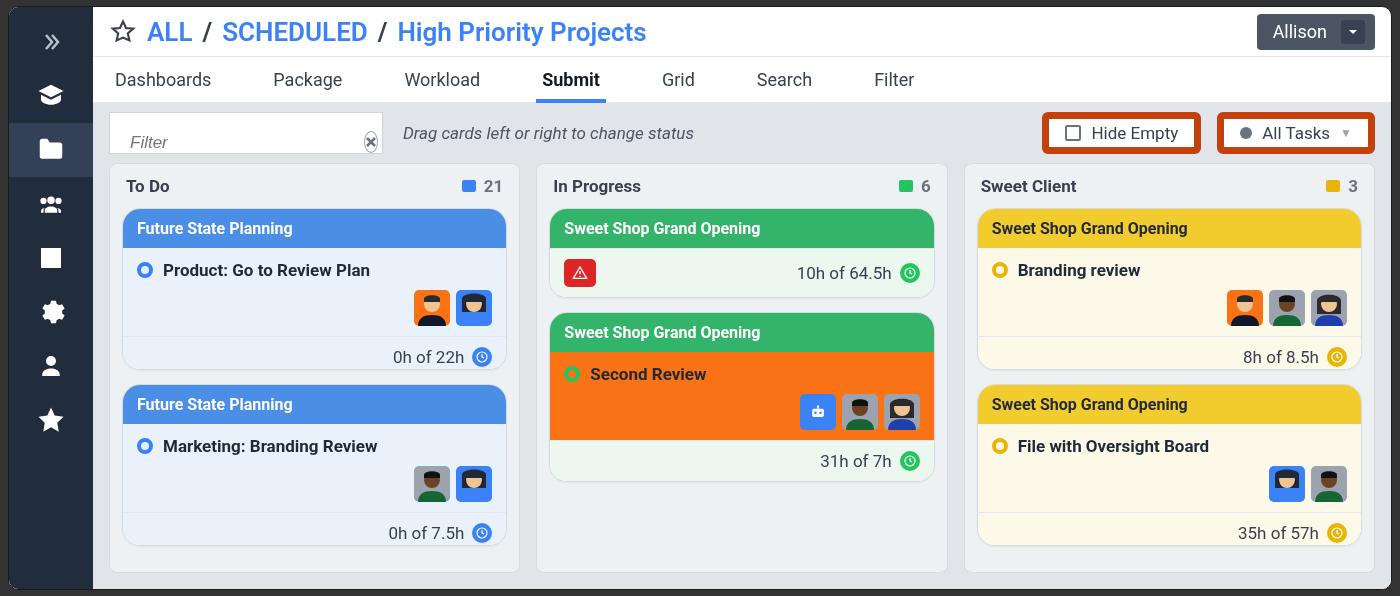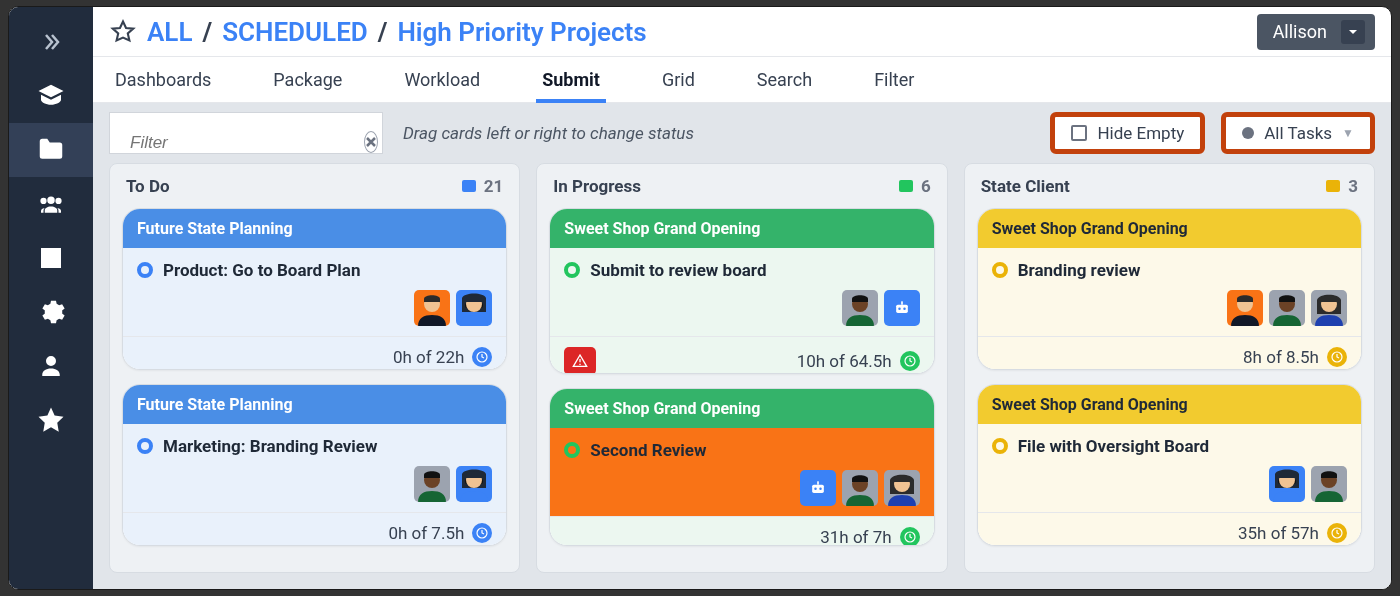--- a/index.html
+++ b/index.html
@@ -23,21 +23,21 @@
 .tab.active { font-weight: 700; color: #111827; }
 .tab.active::after { content: ""; position: absolute; bottom: -1px; left: 0; right: 0; height: 4px; background: #3b82f6; }
 .toolbar { height: 60px; background: #e1e5ea; display: flex; align-items: center; padding: 0 16px; gap: 20px; }
 .filter-box { width: 274px; height: 42px; background: #fff; border: 1px solid #d1d5db; border-radius: 0; display: flex; align-items: flex-end; padding: 0 10px; gap: 10px; }
 .filter-box svg { width: 20px; height: 20px; stroke: #9ca3af; fill: none; stroke-width: 2; }
 .filter-box input { border: none; outline: none; flex: 1; font-size: 17px; font-style: italic; color: #6b7280; }
 .clear-btn { width: 22px; height: 22px; border: 1.5px solid #9ca3af; border-radius: 50%; display: flex; align-items: center; justify-content: center; cursor: pointer; }
 .clear-btn svg { width: 12px; height: 12px; stroke: #6b7280; stroke-width: 2.5; }
 .hint { font-style: italic; color: #4b5563; font-size: 17px; }
 .toolbar-right { margin-left: auto; display: flex; gap: 16px; }
-.pill-btn { height: 42px; background: #fff; border: 5px solid #c2410c; border-radius: 6px; display: flex; align-items: center; padding: 0 16px; gap: 10px; font-size: 17px; color: #374151; cursor: pointer; }
+.pill-btn { height: 42px; background: #fff; border: 7px solid #c2410c; border-radius: 6px; display: flex; align-items: center; padding: 0 16px; gap: 10px; font-size: 17px; color: #374151; cursor: pointer; }
 .pill-btn .cbox { width: 16px; height: 16px; border: 2px solid #6b7280; border-radius: 2px; }
 .pill-btn .dot { width: 12px; height: 12px; background: #6b7280; border-radius: 50%; }
 .pill-btn .chev { font-size: 12px; color: #9ca3af; }
 .board { flex: 1; background: #e1e5ea; display: flex; gap: 16px; padding: 0 16px 16px 16px; overflow: hidden; }
 .column { flex: 1; background: #eef1f4; border: 1px solid #d7dce2; border-radius: 8px; padding: 12px; display: flex; flex-direction: column; min-width: 0; }
 .col-head { display: flex; align-items: center; justify-content: space-between; font-size: 17px; font-weight: 700; color: #374151; margin-bottom: 12px; padding: 0 4px; }
 .col-head .badge { display: flex; align-items: center; gap: 8px; font-size: 17px; color: #6b7280; font-weight: 700; }
 .col-head .badge .sq { width: 14px; height: 12px; border-radius: 2px; }
 .card { background: #fff; border: 1px solid #d7dce2; border-radius: 18px; margin-bottom: 14px; overflow: hidden; box-shadow: 0 1px 2px rgba(0,0,0,0.05); }
 .card-title { color: #fff; font-weight: 700; font-size: 16px; padding: 10px 14px; }
@@ -169,21 +169,21 @@
     <span class="badge">
               <span class="sq" style="background:#3b82f6"></span>
               <span>21</span>
             </span>
   </div>
           <div class="card">
       <div class="card-title" style="background:#4a8ee6;color:#fff">Future State Planning</div>
       <div class="card-body" style="background:#e9f1fb">
         <div class="task-row">
           <span class="status-ring" style="border-color:#3b82f6"></span>
-          <span>Product: Go to Board Plan</span>
+          <span>Product: Go to Review Plan</span>
         </div>
         <div class="avatars">
                 <div class="avatar" style="background:#f97316">
                   <svg class="face" viewBox="0 0 36 36">
                     <rect x="16" y="26" width="4" height="8" fill="#dc2626"></rect>
                     <circle cx="18" cy="14" r="8" fill="#f0c393"></circle>
                     <path d="M10 9c0-5 16-5 16 0v3H10z" fill="#2b2b2b"></path>
                     <path d="M4 36c0-8 6-11 14-11s14 3 14 11z" fill="#111827"></path>
                   </svg>
                 </div>
@@ -256,43 +256,20 @@
         <div class="column">
           <div class="col-head">
     <span>In Progress</span>
     <span class="badge">
               <span class="sq" style="background:#22c55e"></span>
               <span>6</span>
             </span>
   </div>
           <div class="card">
       <div class="card-title" style="background:#34b36a;color:#fff">Sweet Shop Grand Opening</div>
-      <div class="card-body" style="background:#ecf7f0">
-        <div class="task-row">
-          <span class="status-ring" style="border-color:#22c55e"></span>
-          <span>Submit to review board</span>
-        </div>
-        <div class="avatars">
-                <div class="avatar" style="background:#9ca3af">
-                  <svg class="face" viewBox="0 0 36 36">
-                    <circle cx="18" cy="14" r="8" fill="#6b4226"></circle>
-                    <path d="M10 9c0-5 16-5 16 0v3H10z" fill="#111"></path>
-                    <path d="M4 36c0-8 6-11 14-11s14 3 14 11z" fill="#166534"></path>
-                  </svg>
-                </div>
-                <div class="avatar bot-badge">
-                  <svg viewBox="0 0 24 24">
-                    <rect x="5" y="8" width="14" height="10" rx="2"></rect>
-                    <circle cx="9" cy="13" r="1.5" fill="#3b82f6"></circle>
-                    <circle cx="15" cy="13" r="1.5" fill="#3b82f6"></circle>
-                    <rect x="11" y="4" width="2" height="4"></rect>
-                  </svg>
-                </div>
-              </div>
-      </div>
       <div class="card-foot" style="background:#ecf7f0">
         <span class="alert-badge">
                 <svg viewBox="0 0 24 24">
                   <path d="M12 3L2 20h20L12 3zm0 6v5m0 2v2"></path>
                 </svg>
               </span>
         <span class="right">
           <span>10h of 64.5h</span>
           <span class="clock" style="background:#22c55e">
                   <svg viewBox="0 0 12 12">
@@ -345,21 +322,21 @@
                     <circle cx="6" cy="6" r="5" fill="none" stroke="#fff" stroke-width="1.2"></circle>
                     <path d="M6 3v3l2 1" stroke="#fff" stroke-width="1.2" fill="none"></path>
                   </svg>
                 </span>
         </span>
       </div>
           </div>
         </div>
         <div class="column">
           <div class="col-head">
-    <span>State Client</span>
+    <span>Sweet Client</span>
     <span class="badge">
               <span class="sq" style="background:#eab308"></span>
               <span>3</span>
             </span>
   </div>
           <div class="card">
       <div class="card-title" style="background:#f2cb2f;color:#1f2937">Sweet Shop Grand Opening</div>
       <div class="card-body" style="background:#fdf9e9">
         <div class="task-row">
           <span class="status-ring" style="border-color:#eab308"></span>

